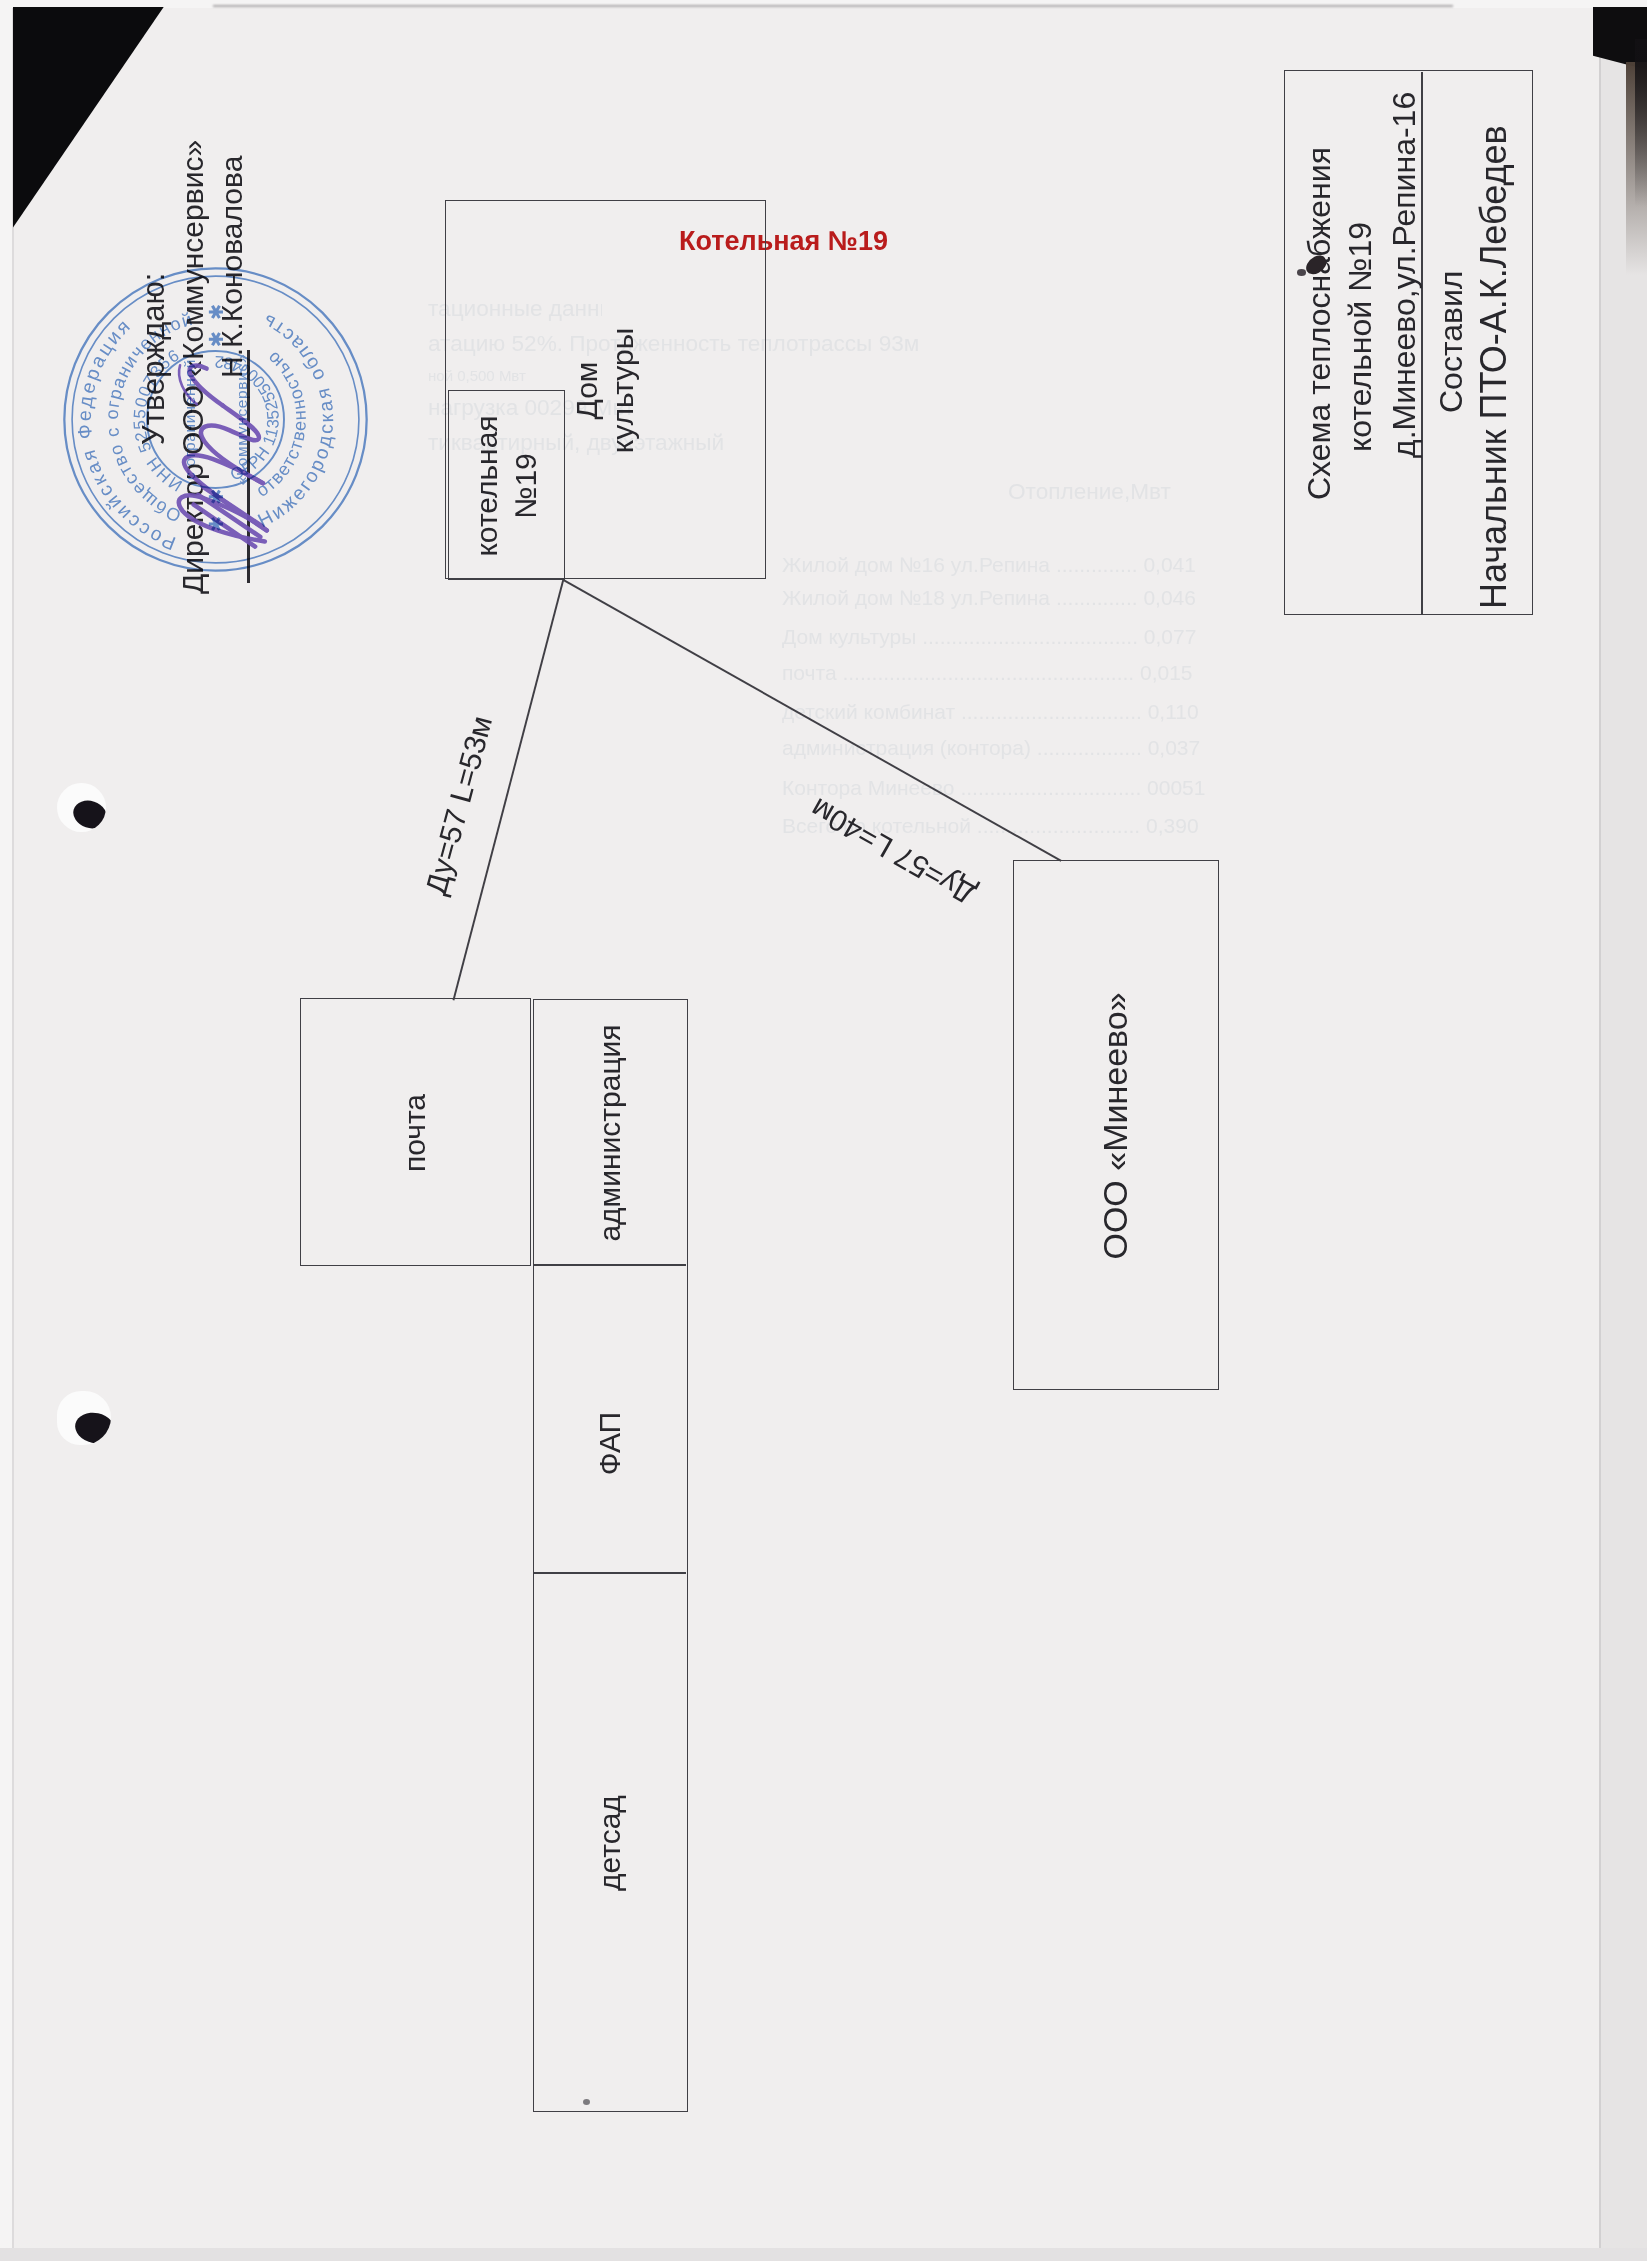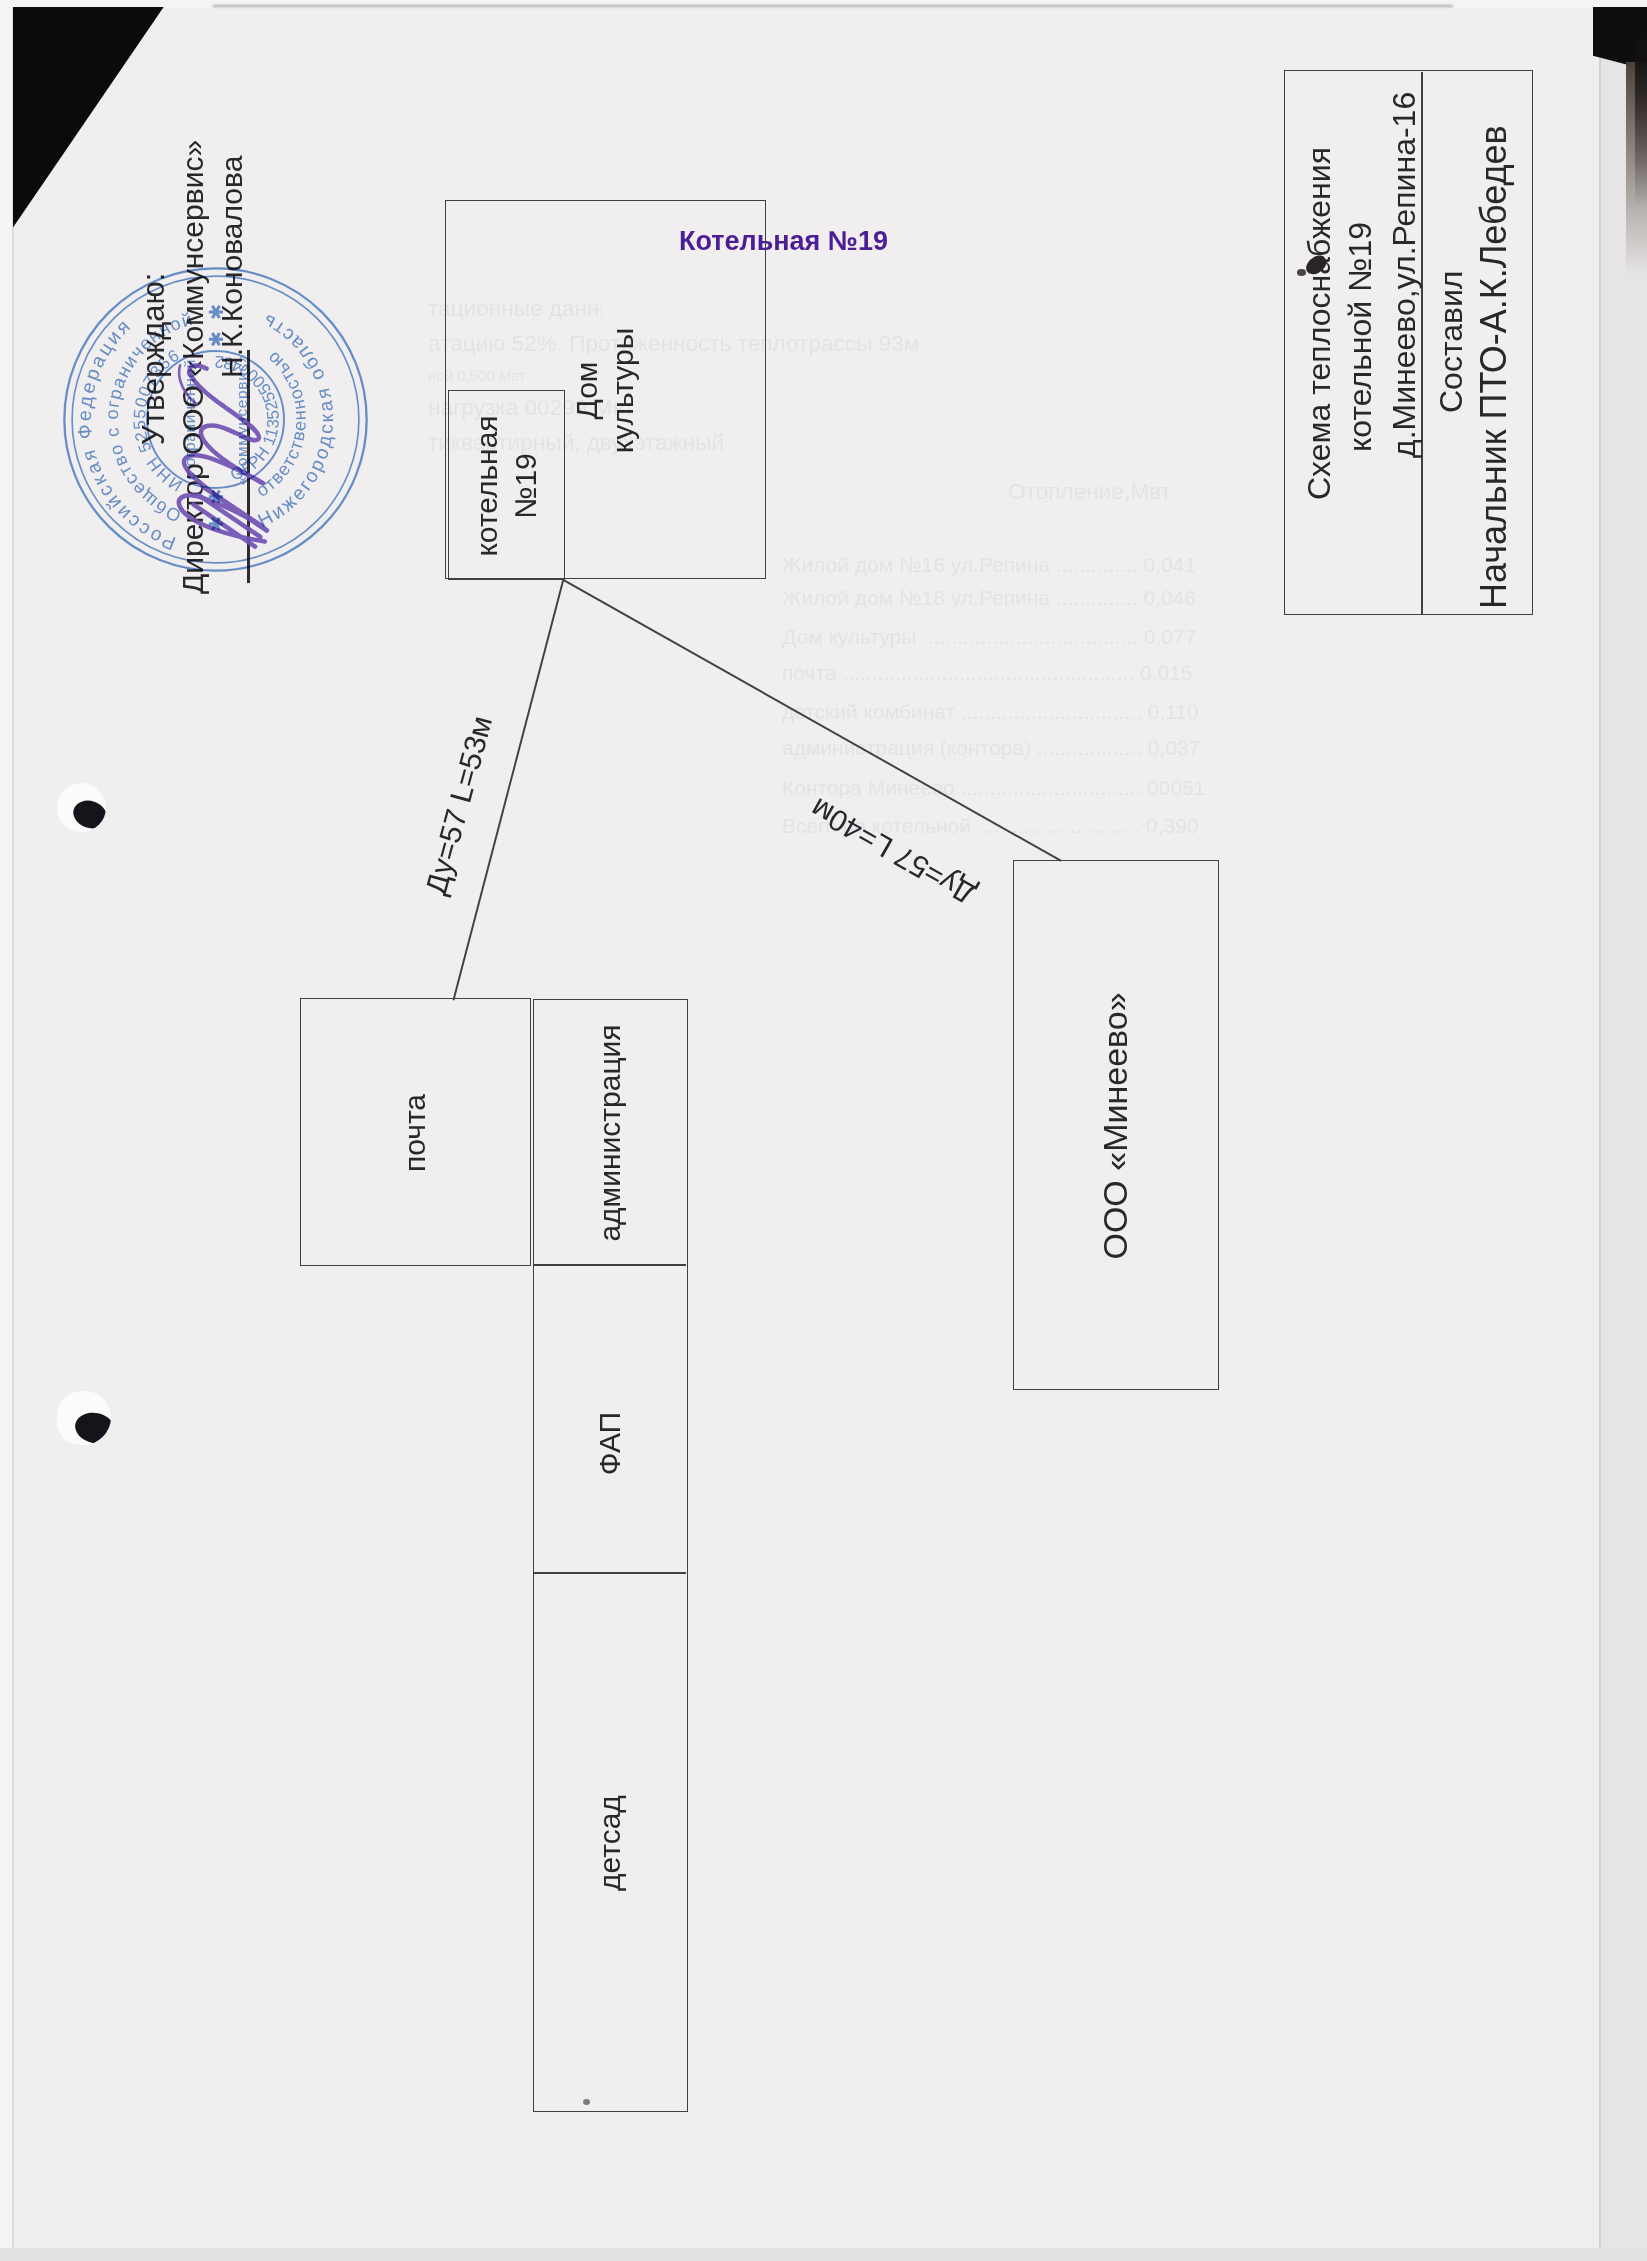--- a/index.html
+++ b/index.html
@@ -15,21 +15,21 @@
   .ctr{display:flex;align-items:center;justify-content:center;text-align:center;}
   
   .bl{position:absolute;color:#e2e3e5;white-space:nowrap;overflow:hidden;filter:blur(0.4px);}
 </style>
 </head>
 <body>
   <div id="paper"></div>
   <div class="abs" style="left:12.3px;top:7.8px;width:1.9px;height:2241px;background:#dddbdc;"></div>
 
   <div id="bleed">
-    <div class="bl" style="left:679px;top:226px;font-size:27px;font-weight:bold;color:#4c1d95;">Котельная №19</div>
+    <div class="bl" style="left:679px;top:226px;font-size:27px;font-weight:bold;color:#b91c1c;">Котельная №19</div>
     <div class="bl" style="left:428px;top:296px;width:174px;font-size:22.6px;">тационные данные</div>
     <div class="bl" style="left:428px;top:331px;width:575px;font-size:22.6px;">атацию 52%. Протяженность теплотрассы 93м</div>
     <div class="bl" style="left:428px;top:367px;width:194px;font-size:15px;">ной 0,500 Мвт</div>
     <div class="bl" style="left:428px;top:395px;width:216px;font-size:22.6px;">нагрузка 00299 Мвт</div>
     <div class="bl" style="left:428px;top:430px;width:312px;font-size:22.6px;">тиквартирный, двухэтажный</div>
     <div class="bl" style="left:1008px;top:479px;font-size:22.6px;">Отопление,Мвт</div>
     <div class="bl" style="left:782px;top:553px;width:426px;font-size:21px;">Жилой дом №16 ул.Репина .............. 0,041</div>
     <div class="bl" style="left:782px;top:586px;width:426px;font-size:21px;">Жилой дом №18 ул.Репина .............. 0,046</div>
     <div class="bl" style="left:782px;top:625px;width:426px;font-size:21px;">Дом культуры ..................................... 0,077</div>
     <div class="bl" style="left:782px;top:661px;width:426px;font-size:21px;">почта .................................................. 0,015</div>

